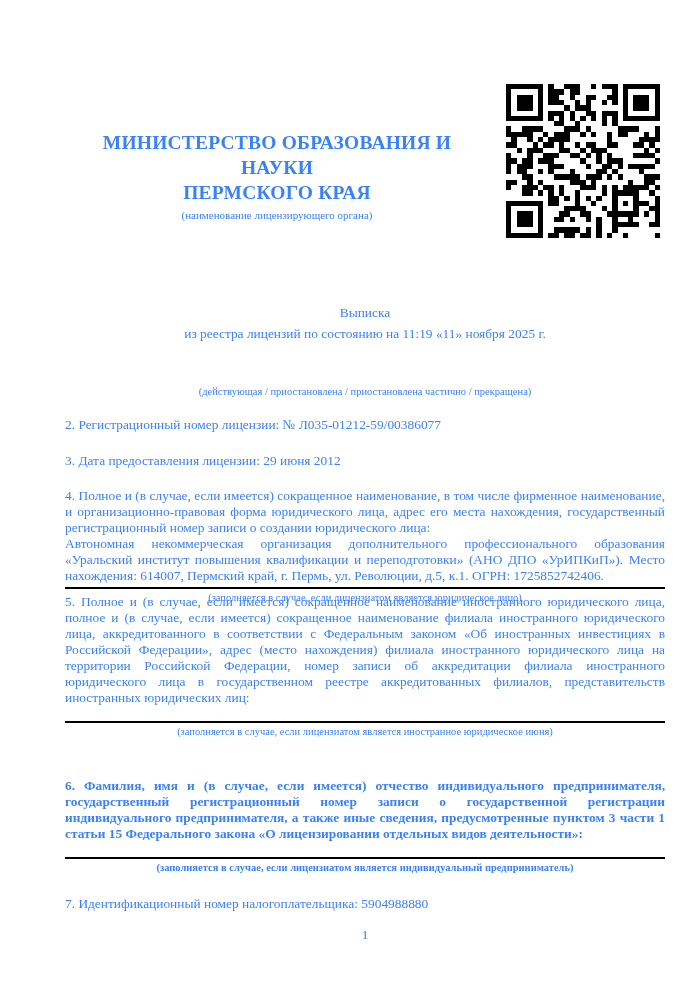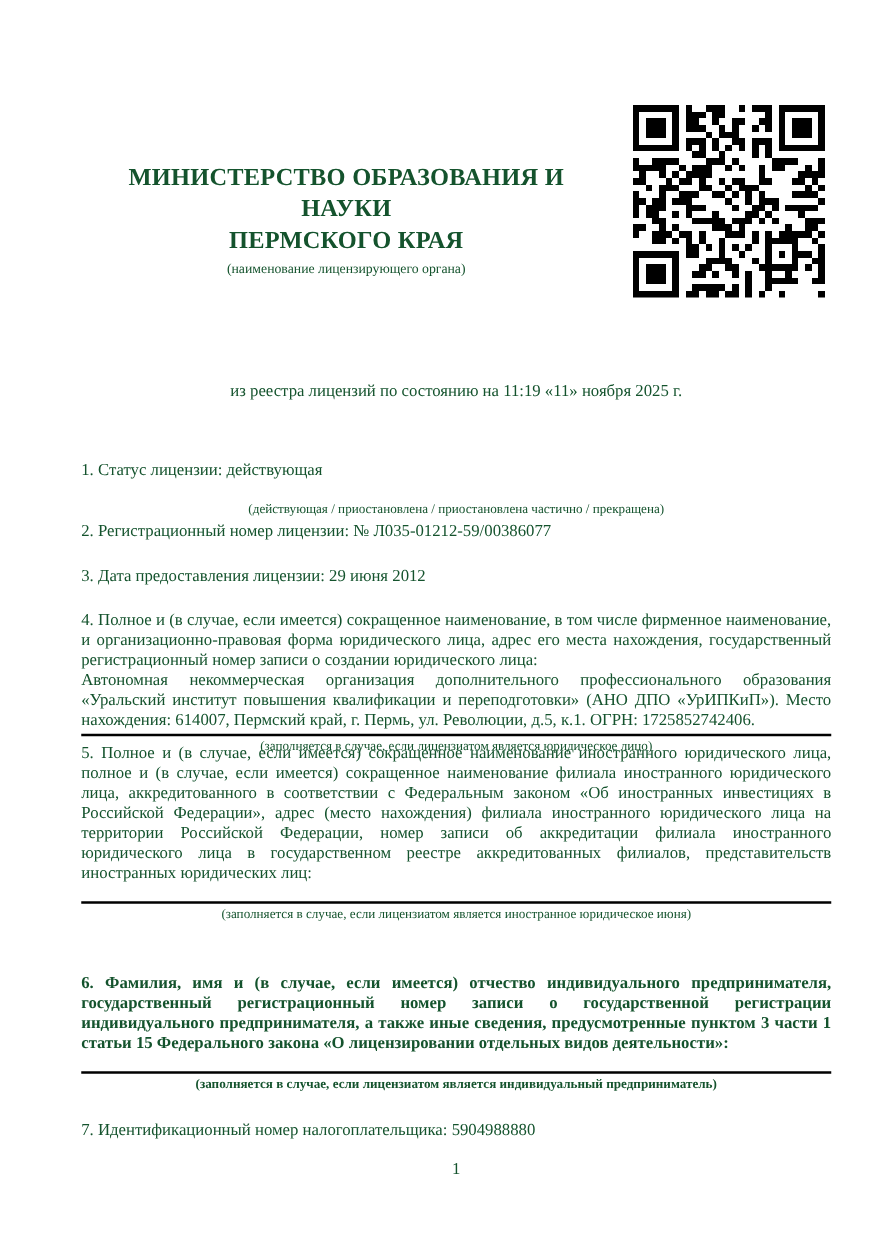--- a/index.html
+++ b/index.html
@@ -1,21 +1,21 @@
 <!DOCTYPE html>
 <html><head>
 <meta charset="utf-8">
 <style>
   html, body { margin: 0; padding: 0; background: #ffffff; }
   .page {
     position: relative;
     width: 684px;
     height: 989px;
     background: #ffffff;
-    color: #14532d;
+    color: #3b82f6;
     font-family: "Liberation Serif", serif;
     overflow: hidden;
   }
   .header-block {
     position: absolute;
     left: 65px; top: 130px; width: 424px;
     text-align: center;
   }
   .ministry-line {
     font-weight: bold;
@@ -472,25 +472,25 @@
         <rect x="15" y="28" width="1" height="1" fill="#000000"></rect>
         <rect x="17" y="28" width="1" height="1" fill="#000000"></rect>
         <rect x="19" y="28" width="1" height="1" fill="#000000"></rect>
         <rect x="22" y="28" width="1" height="1" fill="#000000"></rect>
         <rect x="28" y="28" width="1" height="1" fill="#000000"></rect>
       </svg></div>
 
   <div class="content">
 
     <div class="block title-block" style="top:302px;">
+      <div>Выписка</div>
       <div>из реестра лицензий по состоянию на 11:19 «11» ноября 2025 г.</div>
     </div>
 
     <div class="block" style="top:368px;">
-      <div class="line-item">1. Статус лицензии: действующая</div>
       <div class="caption caption-tight">(действующая / приостановлена / приостановлена частично / прекращена)</div>
     </div>
 
     <div class="block line-item" style="top:417px;">2. Регистрационный номер лицензии: № Л035-01212-59/00386077</div>
 
     <div class="block line-item" style="top:453px;">3. Дата предоставления лицензии: 29 июня 2012</div>
 
     <div class="block" style="top:488px;">
       <div class="para">4. Полное и (в случае, если имеется) сокращенное наименование, в том числе фирменное наименование, и организационно-правовая форма юридического лица, адрес его места нахождения, государственный регистрационный номер записи о создании юридического лица:</div>
       <div class="para">Автономная некоммерческая организация дополнительного профессионального образования «Уральский институт повышения квалификации и переподготовки» (АНО ДПО «УрИПКиП»). Место нахождения: 614007, Пермский край, г. Пермь, ул. Революции, д.5, к.1. ОГРН: 1725852742406.</div>

